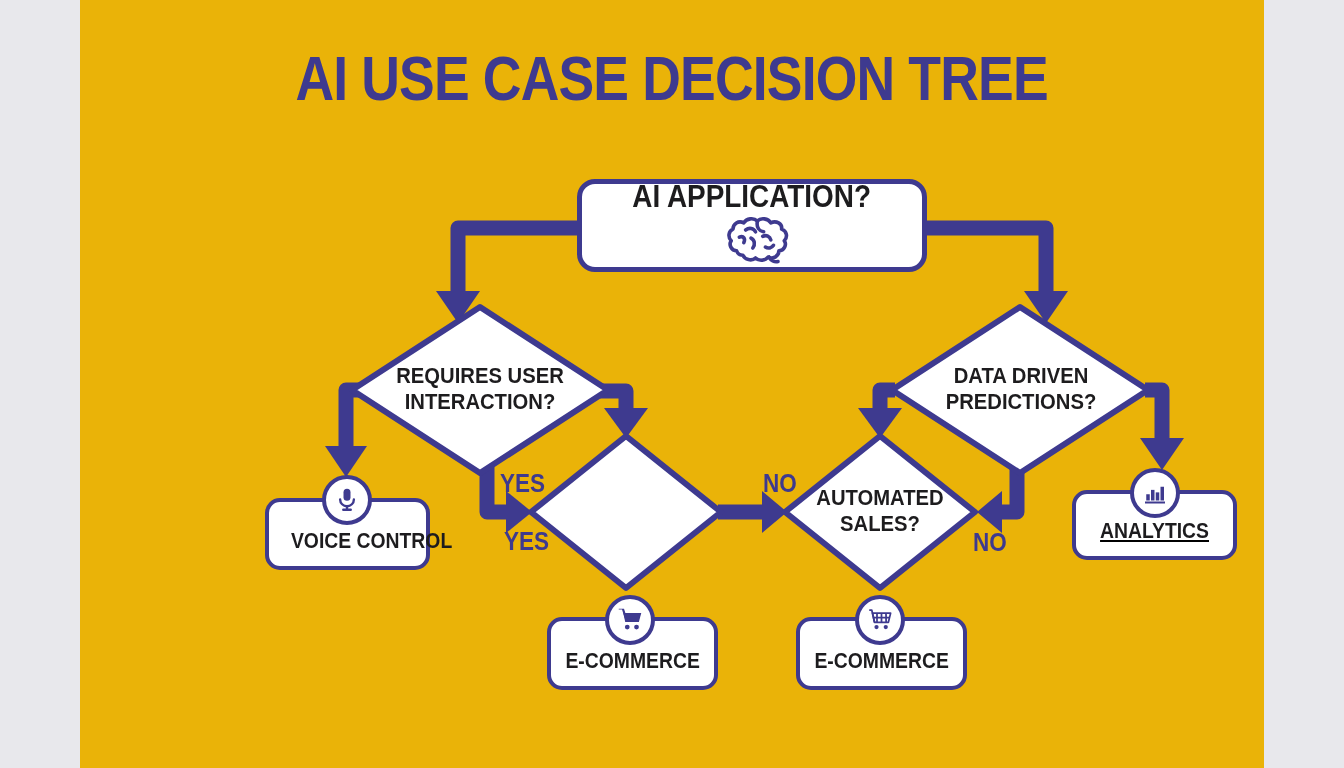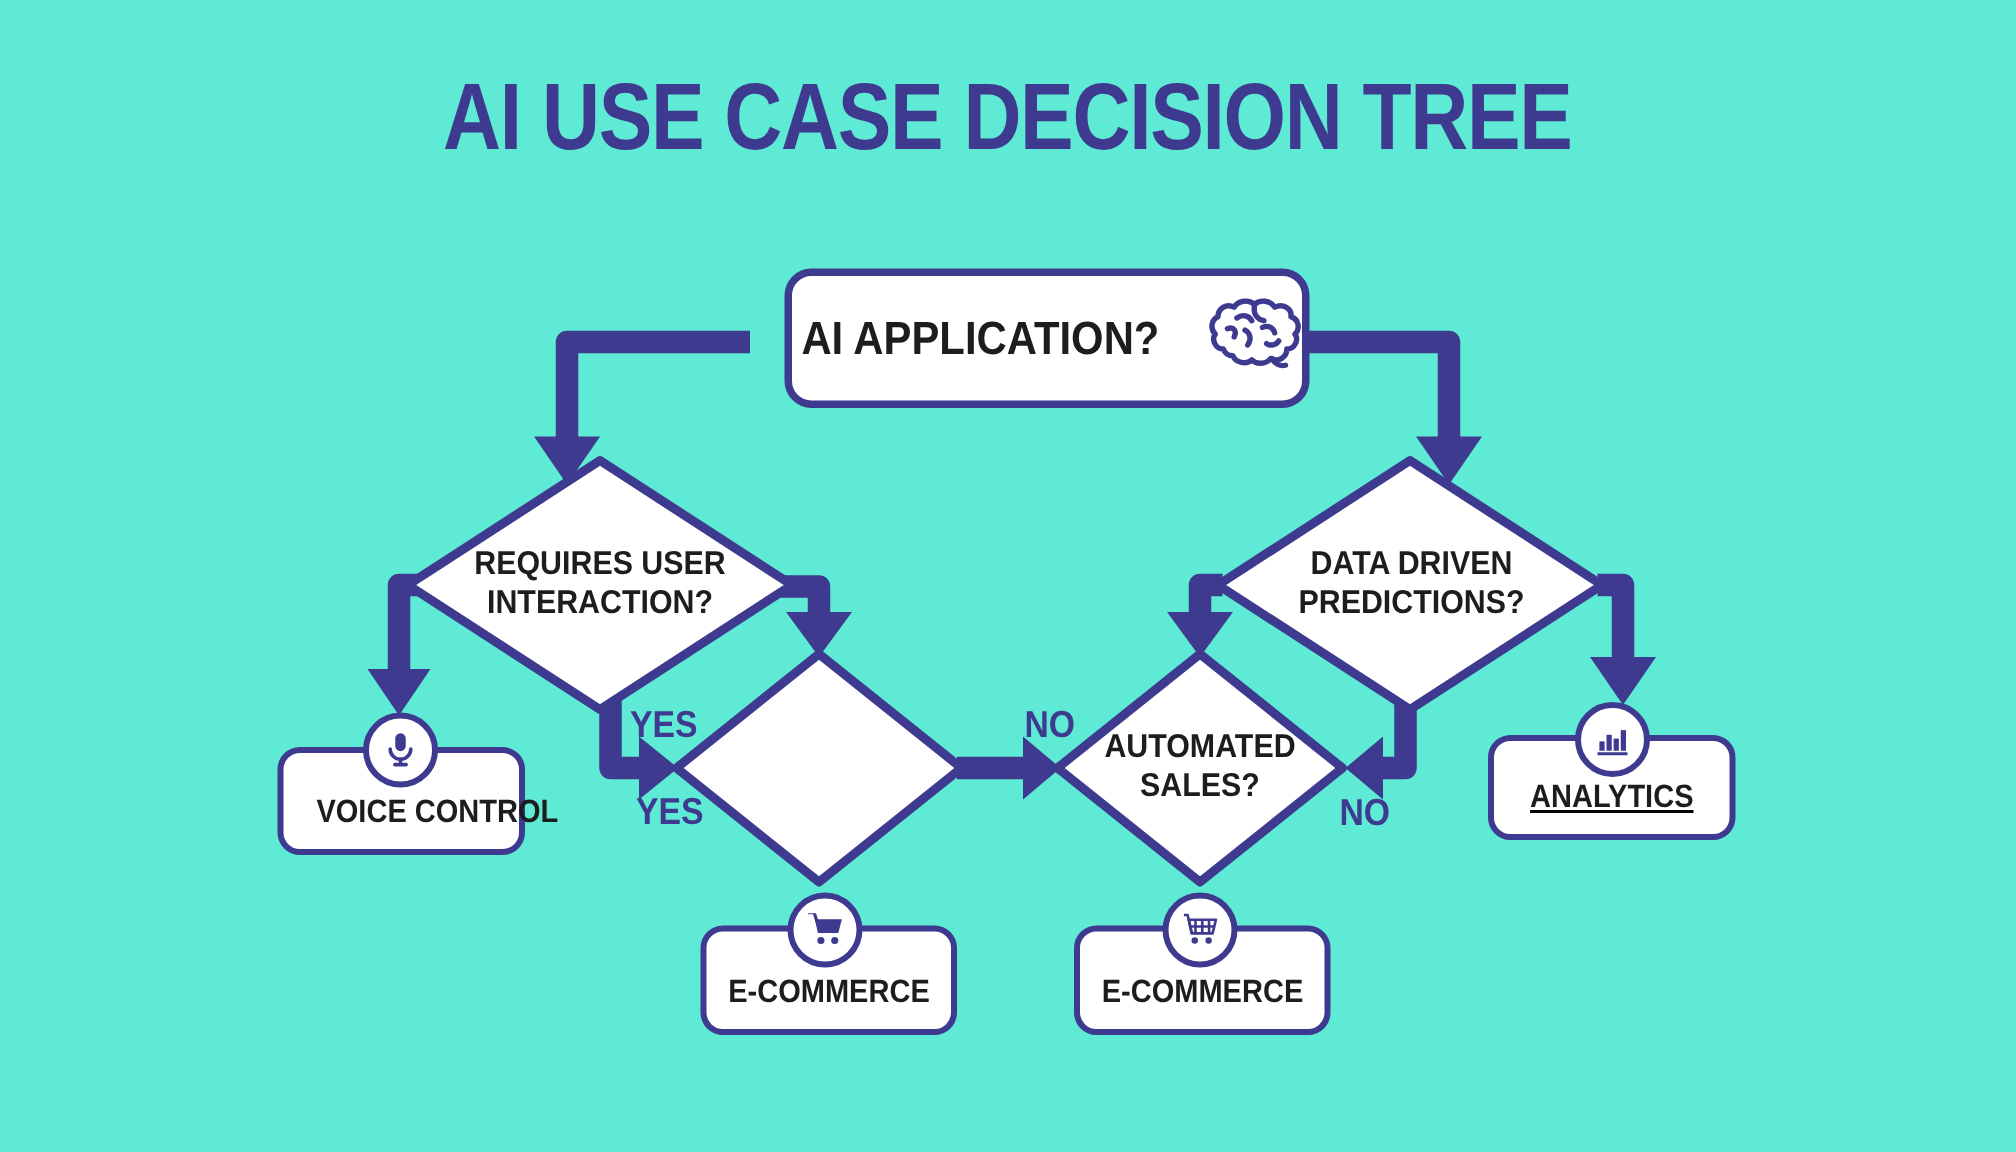--- a/index.html
+++ b/index.html
@@ -1,18 +1,18 @@
 <!DOCTYPE html>
 <html><head>
 <meta charset="utf-8">
 <style>
   html,body { margin:0; padding:0; background:#e8e8ec; }
   .stage {
-    position:relative; width:1344px; height:768px; margin:0 auto;
-    background:#5eead4; overflow:hidden;
+    position:relative; width:1184px; height:768px; margin:0 auto;
+    background:#eab308; overflow:hidden;
     font-family:"Liberation Sans", sans-serif;
     --accent:#3e3a8f; --ink:#1d1c1e;
   }
   .svg-layer { position:absolute; left:0; top:0; width:1344px; height:768px; }
 
   .title {
     position:absolute; left:0; top:42px; width:100%; margin:0;
     text-align:center; color:var(--accent);
   }
   .title > span {
@@ -88,21 +88,21 @@
       <path d="M940,307 L1068,390 L940,473 L812,390 Z"></path>
       <path d="M546,436 L641,512 L546,588 L451,512 Z"></path>
       <path d="M800,436 L895,512 L800,588 L705,512 Z"></path>
     </g>
   </svg>
 
   <h1 class="title">
     <span>AI USE CASE DECISION TREE</span>
   </h1>
 
-  <div class="node-box" style="left:523px; top:179px; width:350px; height:93px;">
+  <div class="node-box" style="left:497px; top:179px; width:350px; height:93px;flex-direction:column;">
     <span class="box-label root-label">AI APPLICATION?</span>
     <span class="brain-wrap">
       <svg width="72" height="57" viewBox="0 0 40 30" fill="none" stroke="#3e3a8f" stroke-width="2" stroke-linecap="round" stroke-linejoin="round">
         <path d="M7,19 C4,19 2.5,15.5 4,13.5 C2,11.5 2.5,8 5,7 C5,4 8,2 11,3.5 C12.5,1 16.5,0.5 18.5,2.5 C20.5,0.5 24.5,1 26,3.5 C29,2 32.5,4 32,7 C35,8 35.5,11.5 33.5,13.5 C35,15.5 33.5,19 30.5,19 C30.5,22 27.5,24 24.5,22.5 C23,24.5 19.5,25 17.5,23 C15.5,25 11.5,24 10.5,21.5 C9,21.5 7.5,20.5 7,19 Z"></path>
         <path d="M25,22.5 C26,24.5 28,25.5 30,25"></path>
         <path d="M12,7.5 C14,6 16.5,6.5 17.5,8.5"></path>
         <path d="M18.5,3 C18,6 19.5,8 22,8.5"></path>
         <path d="M8.5,11.5 C11,10.5 12,12.5 11,14.5"></path>
         <path d="M21.5,11 C23.5,10 25.5,11 26,13"></path>
         <path d="M15,12 C17,13 17.5,15.5 16,17.5"></path>

